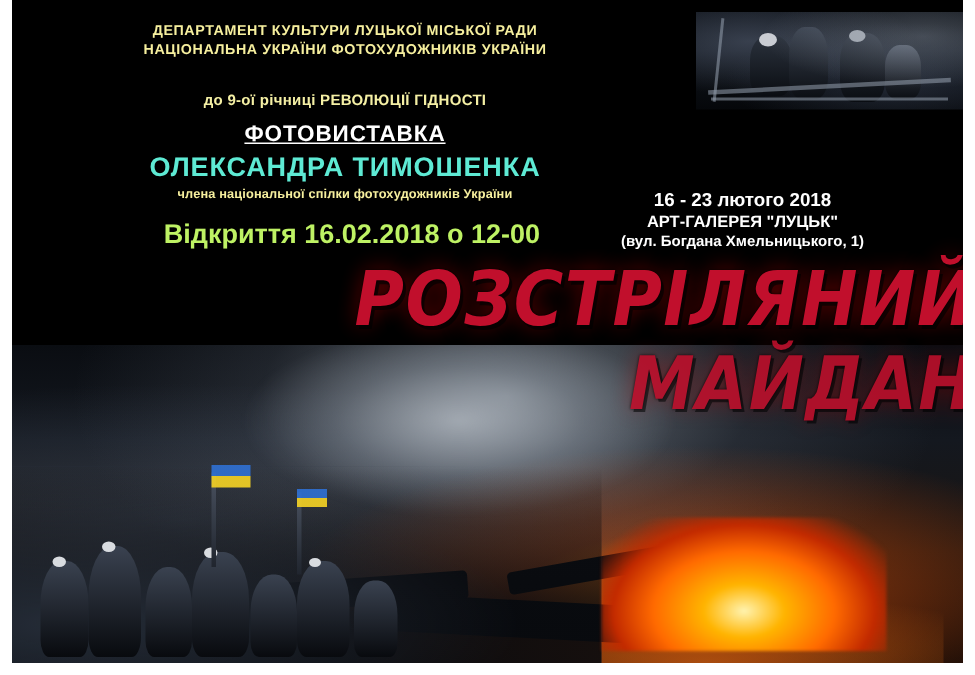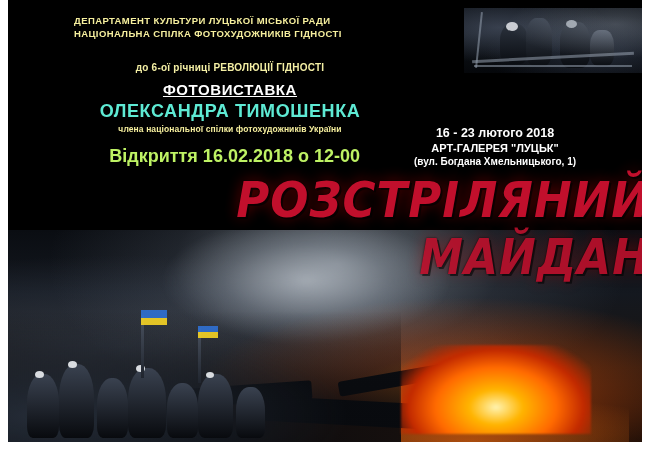--- a/index.html
+++ b/index.html
@@ -38,22 +38,23 @@
     left: 0; right: 0; bottom: 0;
     height: 8px;
     background: #ffffff;
     z-index: 40;
   }
 
   
   .header-block {
     position: absolute;
     top: 14px;
-    left: 74px;
+    left: 60px;
     width: 340px;
+    text-align: center;
     color: #f2e9a0;
     z-index: 20;
   }
   .org-line {
     font-size: 9.5px;
     font-weight: bold;
     letter-spacing: 0.4px;
     line-height: 13px;
     color: #f6ef9e;
     white-space: nowrap;
@@ -361,25 +362,25 @@
     <div class="helmet h1"></div>
     <div class="helmet h2"></div>
     <div class="bar b1"></div>
     <div class="bar b2"></div>
     <div class="bar b3"></div>
     <div class="smoke"></div>
   </div>
 
   <div class="header-block">
     <div class="org-line">ДЕПАРТАМЕНТ  КУЛЬТУРИ  ЛУЦЬКОЇ  МІСЬКОЇ  РАДИ</div>
-    <div class="org-line">НАЦІОНАЛЬНА  СПІЛКА  ФОТОХУДОЖНИКІВ  ГІДНОСТІ</div>
+    <div class="org-line">НАЦІОНАЛЬНА  УКРАЇНИ  ФОТОХУДОЖНИКІВ  УКРАЇНИ</div>
   </div>
 
   <div class="sub-block">
-    <div class="anniversary">до 6-ої  річниці  РЕВОЛЮЦІЇ  ГІДНОСТІ</div>
+    <div class="anniversary">до 9-ої  річниці  РЕВОЛЮЦІЇ  ГІДНОСТІ</div>
     <div class="expo-type">ФОТОВИСТАВКА</div>
     <div class="author">ОЛЕКСАНДРА ТИМОШЕНКА</div>
     <div class="member">члена національної спілки фотохудожників України</div>
   </div>
 
   <div class="opening">Відкриття  16.02.2018  о 12-00</div>
 
   <div class="venue-block">
     <div class="venue-dates">16 - 23  лютого 2018</div>
     <div class="venue-name">АРТ-ГАЛЕРЕЯ "ЛУЦЬК"</div>

